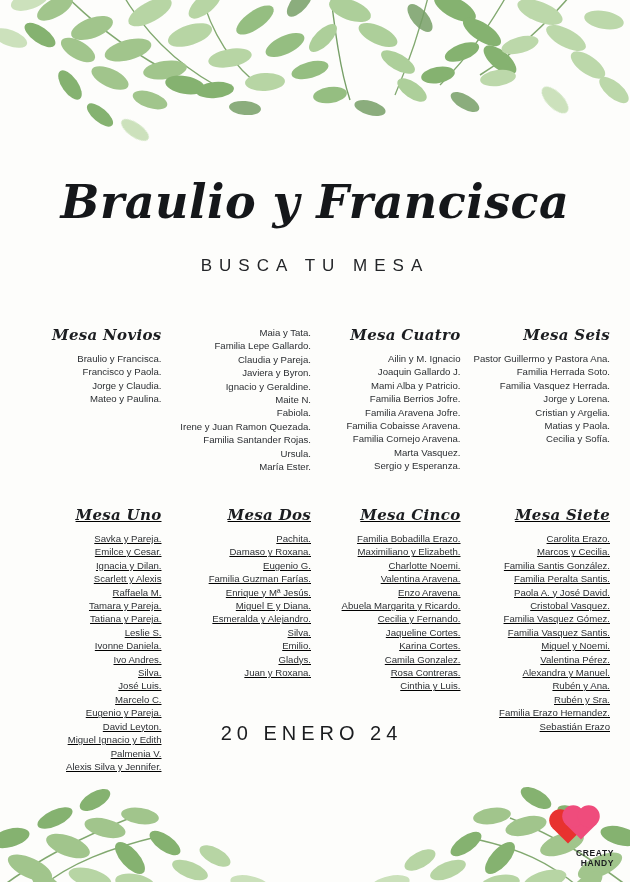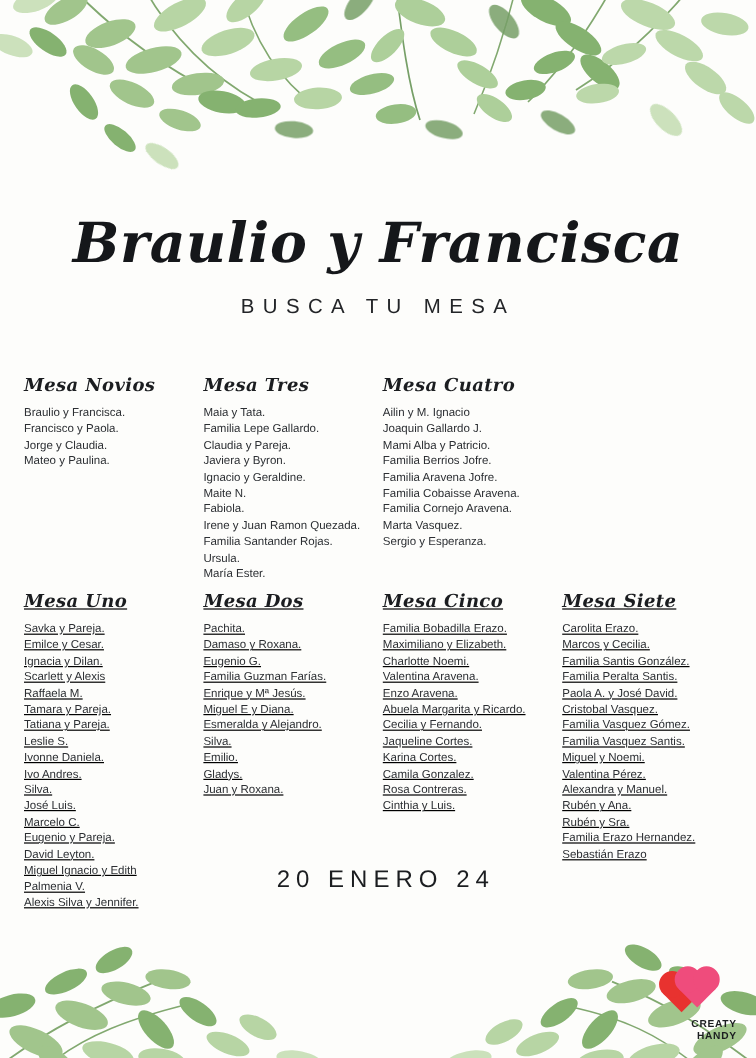--- a/index.html
+++ b/index.html
@@ -53,42 +53,43 @@
     font-family: "DejaVu Serif", serif;
     font-style: italic;
     font-weight: bold;
     font-size: 46px;
     letter-spacing: 0.5px;
     color: #15171a;
     line-height: 1.05;
     white-space: nowrap;
   }
   .subtitle {
-    margin-top: 20px;
+    margin-top: 30px;
     font-family: "Liberation Sans", sans-serif;
     font-size: 17px;
     letter-spacing: 7px;
     color: #232528;
     font-weight: 400;
   }
 
   
   .grid {
     position: absolute;
     top: 312px;
     left: 18px;
     width: 594px;
     display: grid;
     grid-template-columns: 1fr 1fr 1fr 1fr;
     column-gap: 4px;
     row-gap: 14px;
   }
   .table-block {
-    text-align: left;
+    text-align: right;
     padding: 0 2px;
+    margin-top: 14px;
   }
   .table-name {
     font-family: "DejaVu Serif", serif;
     font-style: italic;
     font-weight: bold;
     font-size: 15px;
     color: #1b1d20;
     margin-bottom: 8px;
     letter-spacing: 0.3px;
   }
@@ -108,21 +109,21 @@
     display: grid;
     grid-template-columns: 1fr 1fr 1fr 1fr;
     column-gap: 4px;
     text-decoration: underline;
   }
 
   
   .date {
     position: absolute;
     top: 722px;
-    left: 12px;
+    left: 2px;
     width: 619px;
     text-align: center;
     font-family: "Liberation Sans", sans-serif;
     font-size: 20px;
     letter-spacing: 5px;
     color: #1b1d20;
     font-weight: 400;
   }
 
   
@@ -261,21 +262,20 @@
 
     <div class="table-block">
       <div class="table-name">Mesa Novios</div>
       <div class="guest">Braulio y Francisca.</div>
       <div class="guest">Francisco y Paola.</div>
       <div class="guest">Jorge y Claudia.</div>
       <div class="guest">Mateo y Paulina.</div>
     </div>
 
     <div class="table-block">
-      <div class="table-name">Mesa Tres</div>
       <div class="guest">Maia y Tata.</div>
       <div class="guest">Familia Lepe Gallardo.</div>
       <div class="guest">Claudia y Pareja.</div>
       <div class="guest">Javiera y Byron.</div>
       <div class="guest">Ignacio y Geraldine.</div>
       <div class="guest">Maite N.</div>
       <div class="guest">Fabiola.</div>
       <div class="guest">Irene y Juan Ramon Quezada.</div>
       <div class="guest">Familia Santander Rojas.</div>
       <div class="guest">Ursula.</div>
@@ -288,20 +288,30 @@
       <div class="guest">Joaquin Gallardo J.</div>
       <div class="guest">Mami Alba y Patricio.</div>
       <div class="guest">Familia Berrios Jofre.</div>
       <div class="guest">Familia Aravena Jofre.</div>
       <div class="guest">Familia Cobaisse Aravena.</div>
       <div class="guest">Familia Cornejo Aravena.</div>
       <div class="guest">Marta Vasquez.</div>
       <div class="guest">Sergio y Esperanza.</div>
     </div>
 
+    <div class="table-block">
+      <div class="table-name">Mesa Seis</div>
+      <div class="guest">Pastor Guillermo y Pastora Ana.</div>
+      <div class="guest">Familia Herrada Soto.</div>
+      <div class="guest">Familia Vasquez Herrada.</div>
+      <div class="guest">Jorge y Lorena.</div>
+      <div class="guest">Cristian y Argelia.</div>
+      <div class="guest">Matias y Paola.</div>
+      <div class="guest">Cecilia y Sofía.</div>
+    </div>
   </div>
 
   <div class="grid-row2">
 
     <div class="table-block">
       <div class="table-name">Mesa Uno</div>
       <div class="guest">Savka y Pareja.</div>
       <div class="guest">Emilce y Cesar.</div>
       <div class="guest">Ignacia y Dilan.</div>
       <div class="guest">Scarlett y Alexis</div>

